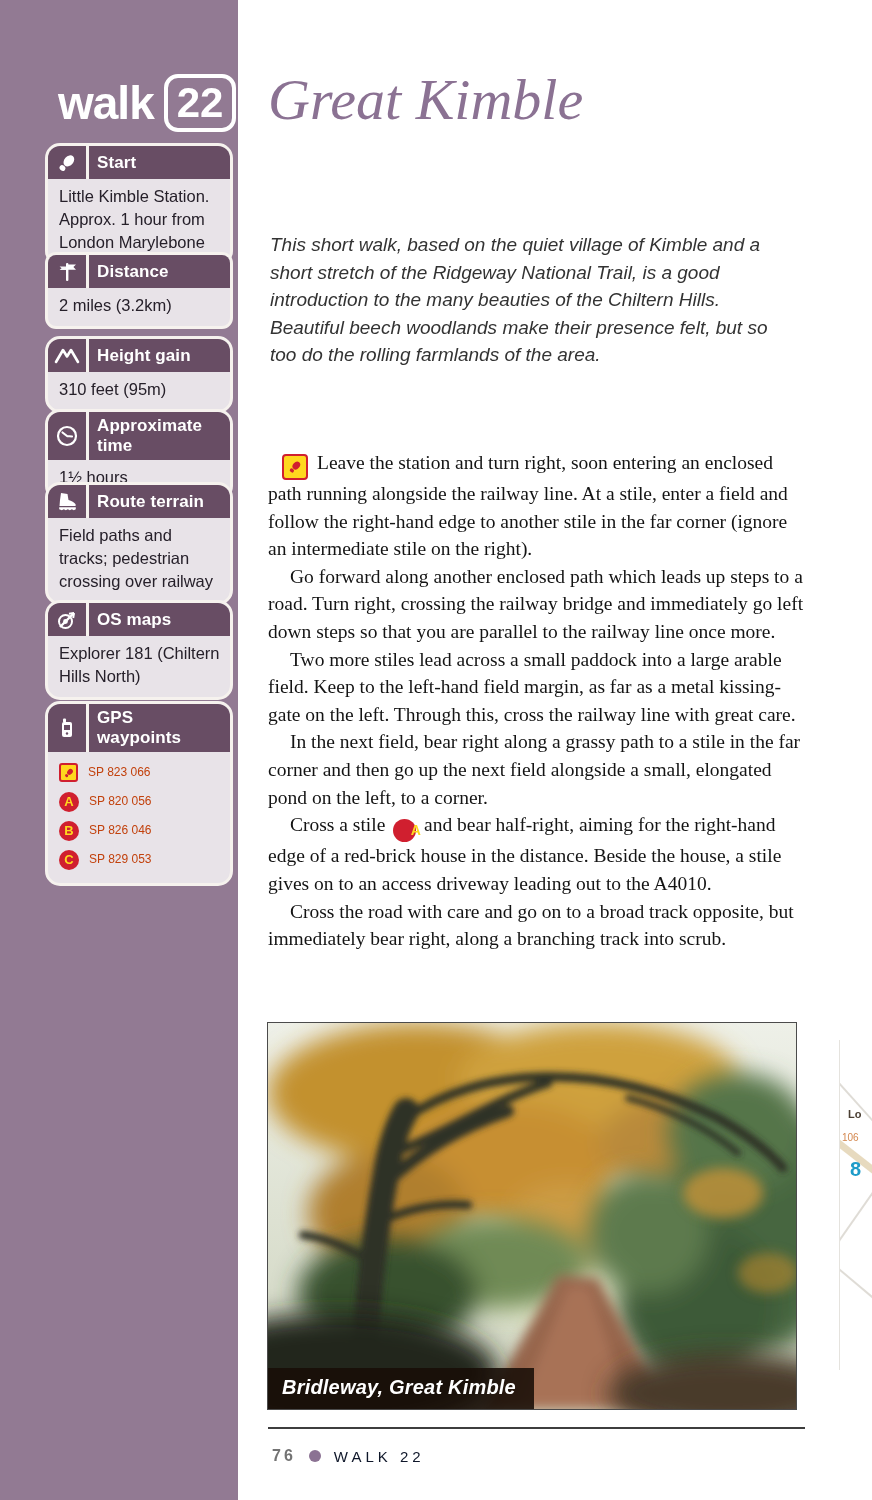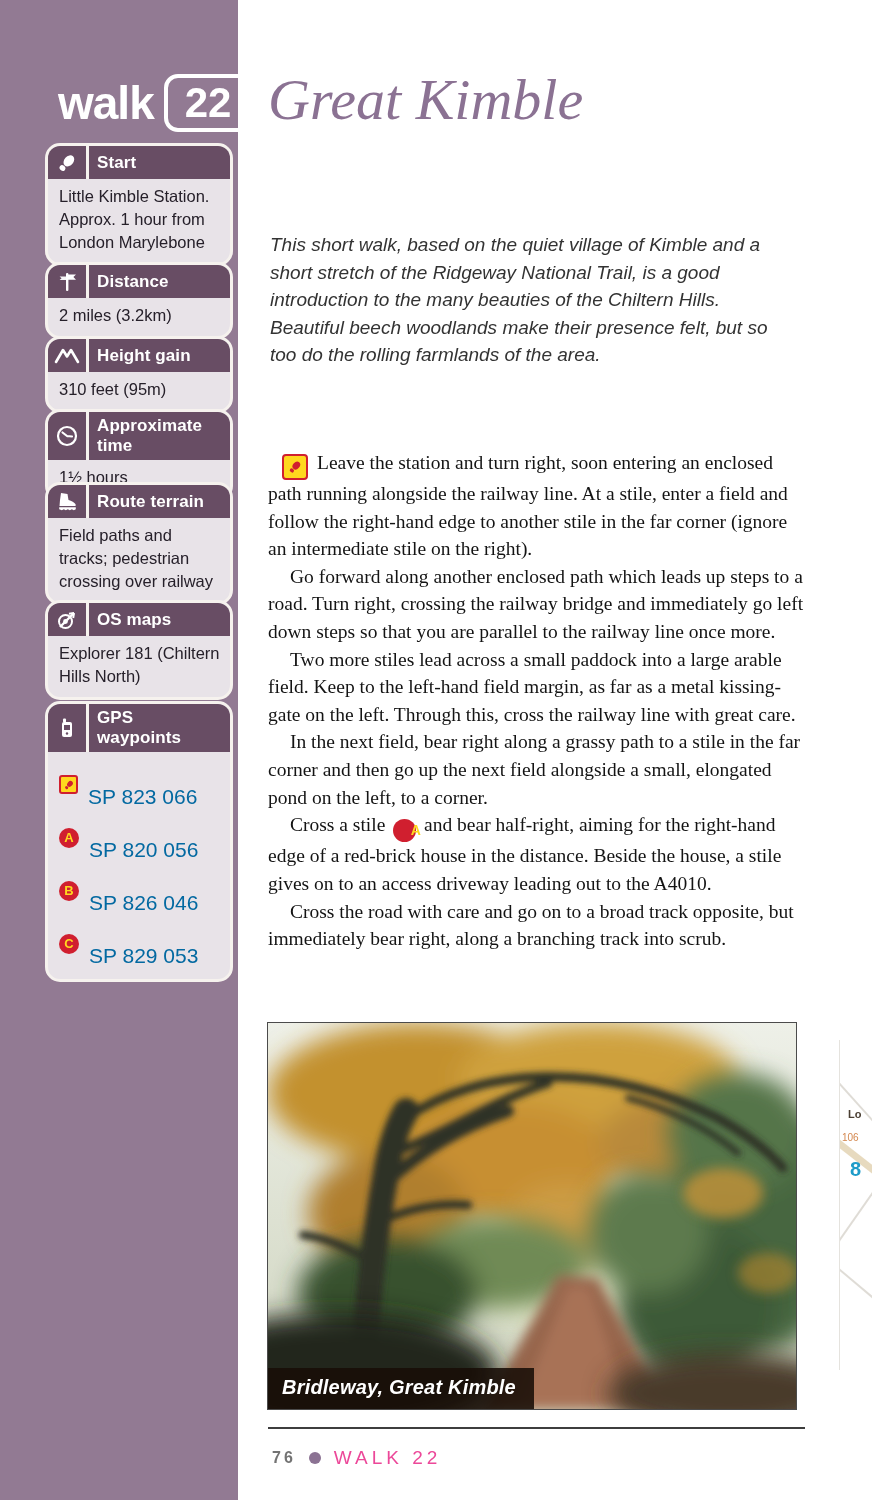--- a/index.html
+++ b/index.html
@@ -5,35 +5,35 @@
   html,body{margin:0;padding:0;}
   body{
     width:872px;height:1500px;position:relative;background:#ffffff;
     font-family:"Liberation Sans",sans-serif;overflow:hidden;
   }
   
   .sidebar{position:absolute;left:0;top:0;width:238px;height:1500px;background:#927a93;}
   .walk-header{position:absolute;top:74px;left:58px;display:flex;align-items:center;gap:10px;}
   .walk-word{color:#fff;font-weight:bold;font-size:46px;letter-spacing:-1px;line-height:56px;}
   .walk-num{border:4px solid #fff;border-radius:14px;color:#fff;font-weight:bold;font-size:42px;
-    line-height:50px;padding:0 17px;background:transparent;}
+    line-height:50px;padding:0 9px;background:transparent;}
   .infobox{position:absolute;left:45px;width:188px;border:3px solid #f6f2ee;border-radius:15px;
     overflow:hidden;background:#e8e3e8;box-sizing:border-box;}
   .infobox-header{display:flex;align-items:stretch;background:#684d64;min-height:33px;}
   .icon-cell{width:38px;flex:0 0 38px;display:flex;align-items:center;justify-content:center;
     border-right:3px solid #f6f2ee;}
   .header-label{color:#fff;font-weight:bold;font-size:17px;display:flex;align-items:center;
     padding:4px 8px;letter-spacing:.1px;}
   .infobox-body{padding:6px 10px 9px 11px;font-size:16.5px;line-height:23px;color:#26202a;}
   .wp-row{display:flex;align-items:center;gap:10px;padding:3px 0;}
   .wp-start-badge{width:19px;height:19px;background:#ffd81e;border:2px solid #d01f2f;border-radius:3px;
     display:flex;align-items:center;justify-content:center;box-sizing:border-box;flex:0 0 19px;}
   .wp-letter{width:20px;height:20px;border-radius:50%;background:#d01f2f;color:#ffd81e;font-weight:bold;
     font-size:13px;display:flex;align-items:center;justify-content:center;flex:0 0 20px;}
-  .wp-ref{font-size:21px;color:#0369a1;margin-top:24px;}
+  .wp-ref{font-size:12px;color:#c2410c;}
   
   .page-title{position:absolute;left:268px;top:68px;font-family:"Liberation Serif",serif;
     font-style:italic;font-weight:normal;font-size:58px;color:#8b7293;margin:0;line-height:1.1;}
   .intro{position:absolute;left:270px;top:231px;width:518px;font-style:italic;font-size:19px;
     line-height:27.5px;color:#333333;}
   .bodytext{position:absolute;left:268px;top:449px;width:537px;font-family:"Liberation Serif",serif;
     font-size:19.5px;line-height:27.6px;color:#141414;}
   .bodytext p{margin:0;text-indent:22px;}
   .bodytext p.p-first{text-indent:14px;}
   .start-badge-inline{display:inline-flex;width:26px;height:26px;background:#ffd81e;
@@ -46,21 +46,21 @@
   .photo{position:absolute;left:267px;top:1022px;width:528px;height:386px;border:1px solid #4b4b4b;
     box-sizing:content-box;overflow:hidden;}
   .photo svg{display:block;width:100%;height:100%;}
   .caption-band{position:absolute;left:0;bottom:0;background:rgba(24,14,7,0.88);color:#fff;
     font-style:italic;font-weight:bold;font-size:20px;padding:8px 18px 10px 14px;letter-spacing:.2px;margin-top:16px;}
   
   .footer-rule{position:absolute;left:268px;top:1427px;width:537px;height:2px;background:#3d3d3d;}
   .footer{position:absolute;left:272px;top:1447px;display:flex;align-items:center;gap:13px;}
   .page-num{font-weight:bold;font-size:16px;letter-spacing:3px;color:#737373;}
   .footer-dot{width:12px;height:12px;border-radius:50%;background:#8b7293;}
-  .walk-ref{font-size:19px;letter-spacing:4px;color:#ec4899;}
+  .walk-ref{font-size:15px;letter-spacing:4px;color:#0f172a;}
   
   .map-edge{position:absolute;right:0;top:1040px;width:32px;height:330px;overflow:hidden;
     border-left:1px solid rgba(180,175,160,.35);}
   .map-line{position:absolute;background:rgba(150,140,120,.3);}
   .map-road{position:absolute;width:60px;height:7px;background:#ddcba4;opacity:.7;
     transform:rotate(38deg);left:-18px;top:110px;}
   .map-lbl-lo{position:absolute;left:8px;top:68px;font-size:11px;font-weight:bold;color:#4a3f33;}
   .map-lbl-106{position:absolute;left:2px;top:92px;font-size:10px;color:#d4884f;}
   .map-lbl-8{position:absolute;left:10px;top:118px;font-size:20px;font-weight:bold;color:#1f9cc9;}
 </style>
@@ -82,21 +82,21 @@
               <ellipse cx="12" cy="9.2" rx="4.6" ry="6.2"></ellipse>
               <ellipse cx="12" cy="18.8" rx="3.1" ry="2.6"></ellipse>
             </g>
           </svg>
       </span>
       <span class="header-label">Start</span>
     </div>
     <div class="infobox-body">Little Kimble Station. Approx. 1 hour from London Marylebone</div>
   </div>
 
-  <div class="infobox" style="top:262px;">
+  <div class="infobox" style="top:252px;border-radius:11px;">
     <div class="infobox-header">
       <span class="icon-cell">
         <svg width="24" height="24" viewBox="0 0 24 24" fill="#fff">
             <rect x="11" y="3" width="2.4" height="18" rx="1"></rect>
             <path d="M13 4.5h8l-2.6 2.6L21 9.7h-8z"></path>
             <path d="M11.4 6.5H4.6l2 1.8-2 1.8h6.8z" opacity=".95"></path>
           </svg>
       </span>
       <span class="header-label">Distance</span>
     </div>

